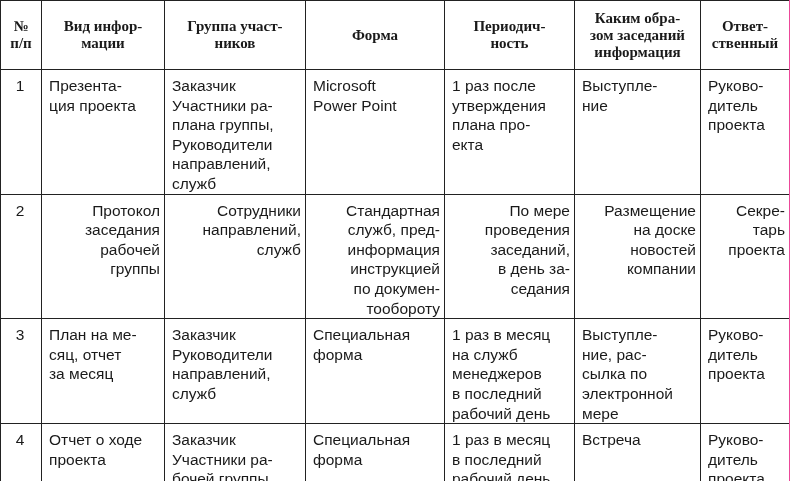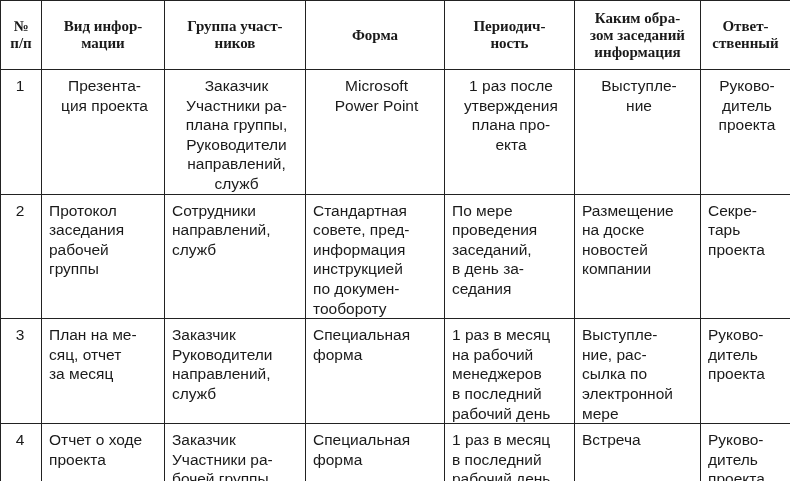--- a/index.html
+++ b/index.html
@@ -26,26 +26,26 @@
     padding:0 4px;
   }
   table.info td {
     font-family:"Liberation Sans", "DejaVu Sans", sans-serif;
     font-size:15.5px;
     line-height:19.6px;
     padding:6px 4px 0 7px;
   }
   table.info td.num { text-align:center; padding-left:0; padding-right:2px; }
   .line { display:block; white-space:nowrap; }
-  tr.r1 td { height:114px;text-align:center; }
-  tr.r2 td { height:117px; }
+  tr.r1 td { height:114px; }
+  tr.r2 td { height:117px;text-align:right; }
   tr.r3 td { height:95px; }
   tr.r4 td { height:61px; }
   table.info th:first-child, table.info td:first-child { border-left:1px solid #222; }
-  table.info th:last-child, table.info td:last-child { border-right:1px solid #ec4899; }
+  table.info th:last-child, table.info td:last-child { border-right:3px solid #ec4899; }
 </style>
 </head>
 <body>
 
 <table class="info">
   <colgroup>
     <col style="width:41px">
     <col style="width:123px">
     <col style="width:141px">
     <col style="width:139px">
@@ -128,21 +128,21 @@
       <span class="line">рабочей</span>
       <span class="line">группы</span>
     </td>
     <td>
       <span class="line">Сотрудники</span>
       <span class="line">направлений,</span>
       <span class="line">служб</span>
     </td>
     <td>
       <span class="line">Стандартная</span>
-      <span class="line">совете, пред-</span>
+      <span class="line">служб, пред-</span>
       <span class="line">информация</span>
       <span class="line">инструкцией</span>
       <span class="line">по докумен-</span>
       <span class="line">тообороту</span>
     </td>
     <td>
       <span class="line">По мере</span>
       <span class="line">проведения</span>
       <span class="line">заседаний,</span>
       <span class="line">в день за-</span>
@@ -173,21 +173,21 @@
       <span class="line">Руководители</span>
       <span class="line">направлений,</span>
       <span class="line">служб</span>
     </td>
     <td>
       <span class="line">Специальная</span>
       <span class="line">форма</span>
     </td>
     <td>
       <span class="line">1 раз в месяц</span>
-      <span class="line">на рабочий</span>
+      <span class="line">на служб</span>
       <span class="line">менеджеров</span>
       <span class="line">в последний</span>
       <span class="line">рабочий день</span>
     </td>
     <td>
       <span class="line">Выступле-</span>
       <span class="line">ние, рас-</span>
       <span class="line">сылка по</span>
       <span class="line">электронной</span>
       <span class="line">мере</span>

